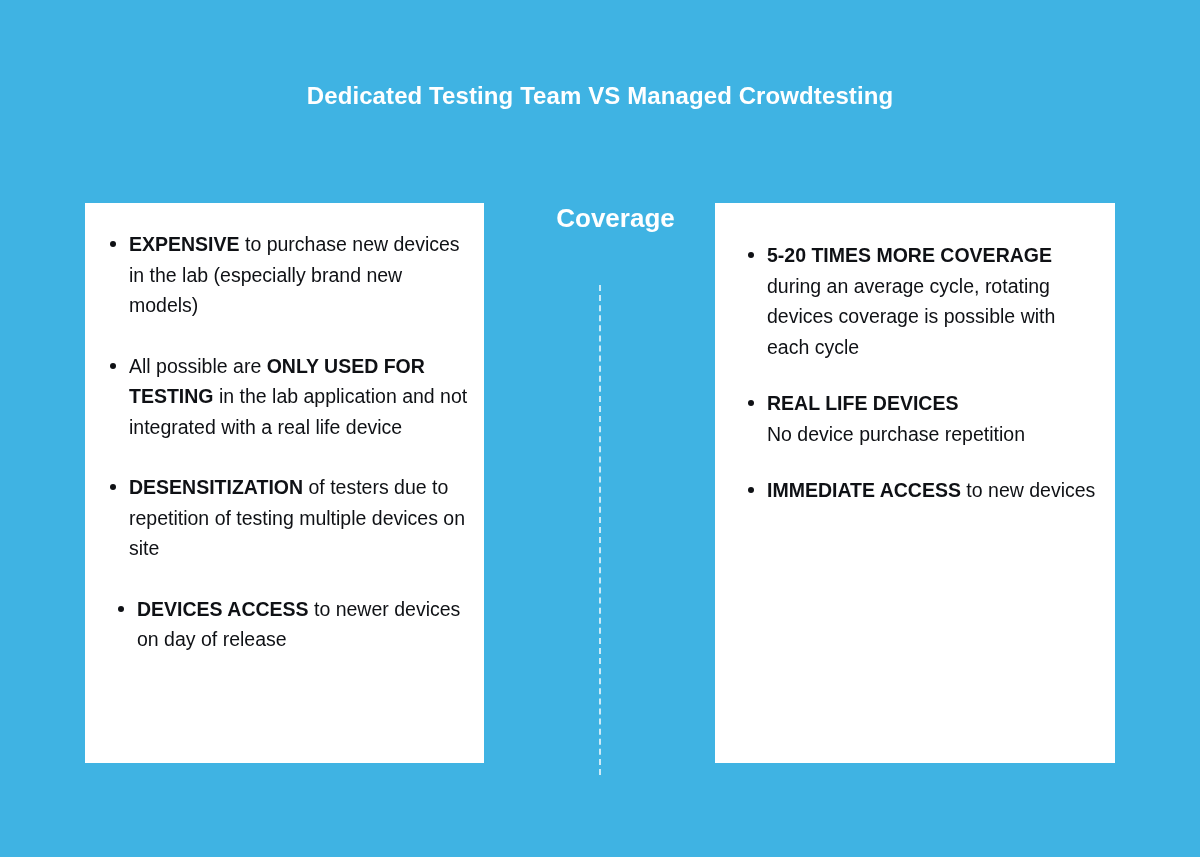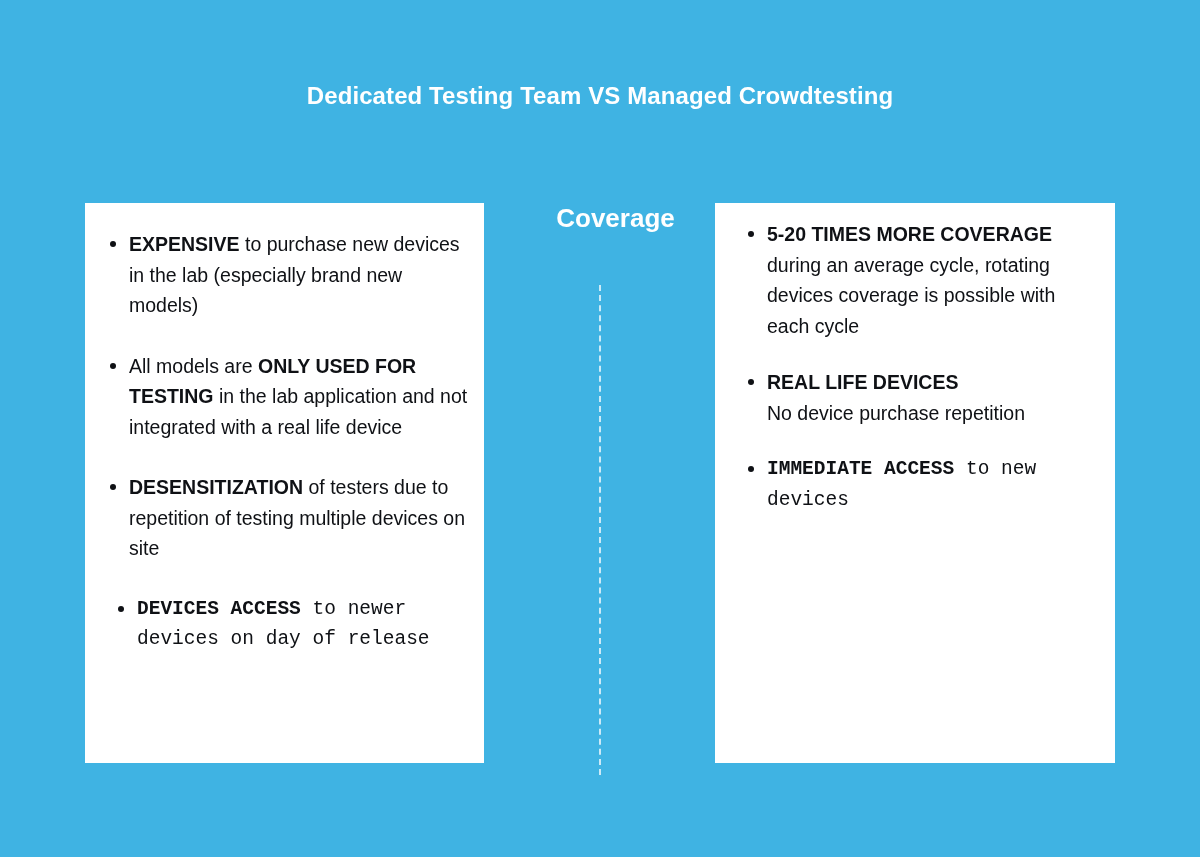--- a/index.html
+++ b/index.html
@@ -76,39 +76,38 @@
     box-sizing: border-box;
   }
   .card-left {
     left: 85px;
     width: 399px;
     padding: 26px 14px 20px 16px;
   }
   .card-right {
     left: 715px;
     width: 400px;
-    padding: 16px 16px 20px 24px;
+    padding: 37px 16px 20px 24px;
   }
 
   ul.bullets {
     list-style: none;
     margin: 0;
     padding: 0;
   }
   ul.bullets li {
     position: relative;
     padding-left: 28px;
     margin: 0 0 28px 0;
     color: #0f1115;
     font-size: 19.5px;
     line-height: 30.5px;
   }
   ul.bullets li:last-child {
     margin-bottom: 0;
-    font-family: Liberation Mono, monospace;
   }
   ul.bullets li::before {
     content: "";
     position: absolute;
     left: 9px;
     top: 12px;
     width: 6px;
     height: 6px;
     border-radius: 50%;
     background: #0f1115;
@@ -130,21 +129,21 @@
 </head>
 <body>
 
 <div class="infographic">
 
   <div class="page-title">Dedicated Testing Team VS Managed Crowdtesting</div>
 
   <div class="card card-left">
     <ul class="bullets" id="left-list">
         <li><b>EXPENSIVE</b><span> to purchase new devices in the lab (especially brand new models)</span></li>
-        <li><span>All models are </span><b>ONLY USED FOR TESTING</b><span> in the lab application and not integrated with a real life device</span></li>
+        <li><span>All possible are </span><b>ONLY USED FOR TESTING</b><span> in the lab application and not integrated with a real life device</span></li>
         <li><b>DESENSITIZATION</b><span> of testers due to repetition of testing multiple devices on site</span></li>
         <li class="indented"><b>DEVICES ACCESS</b><span> to newer devices on day of release</span></li>
       </ul>
   </div>
 
   <div class="center-col">
     <div class="center-heading">
       <span class="line">Coverage</span>
     </div>
     <div class="divider"></div>

